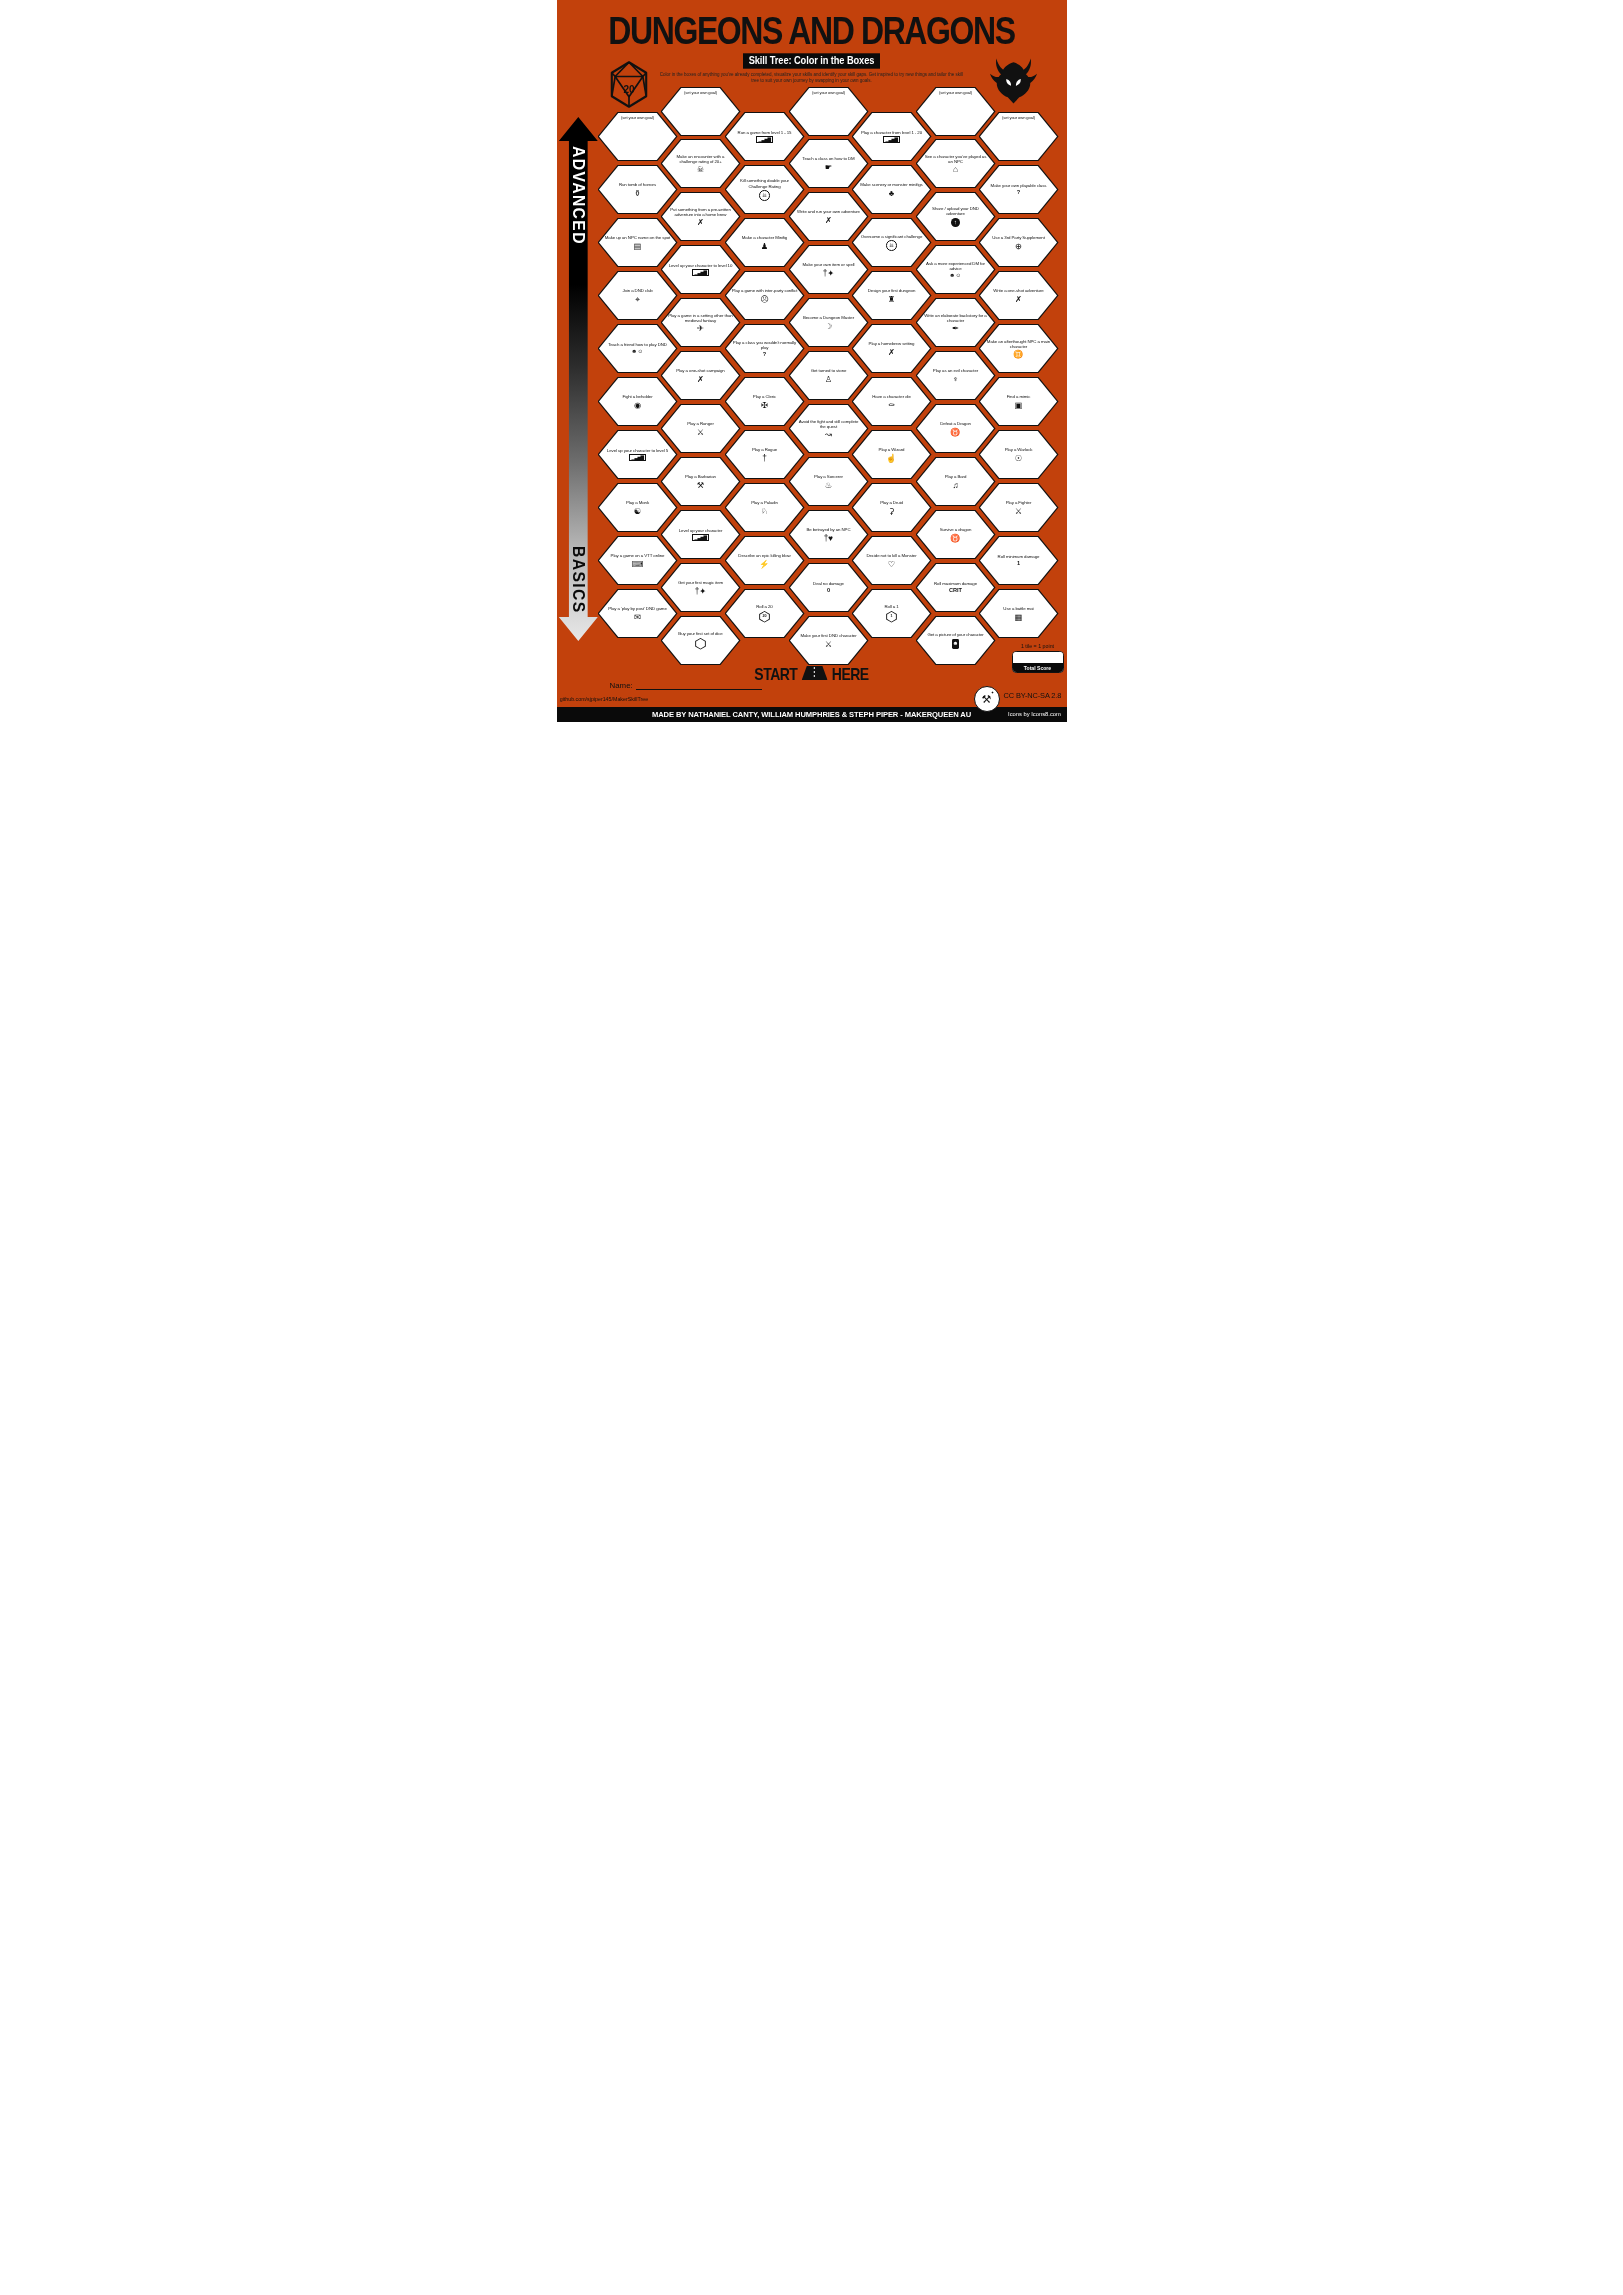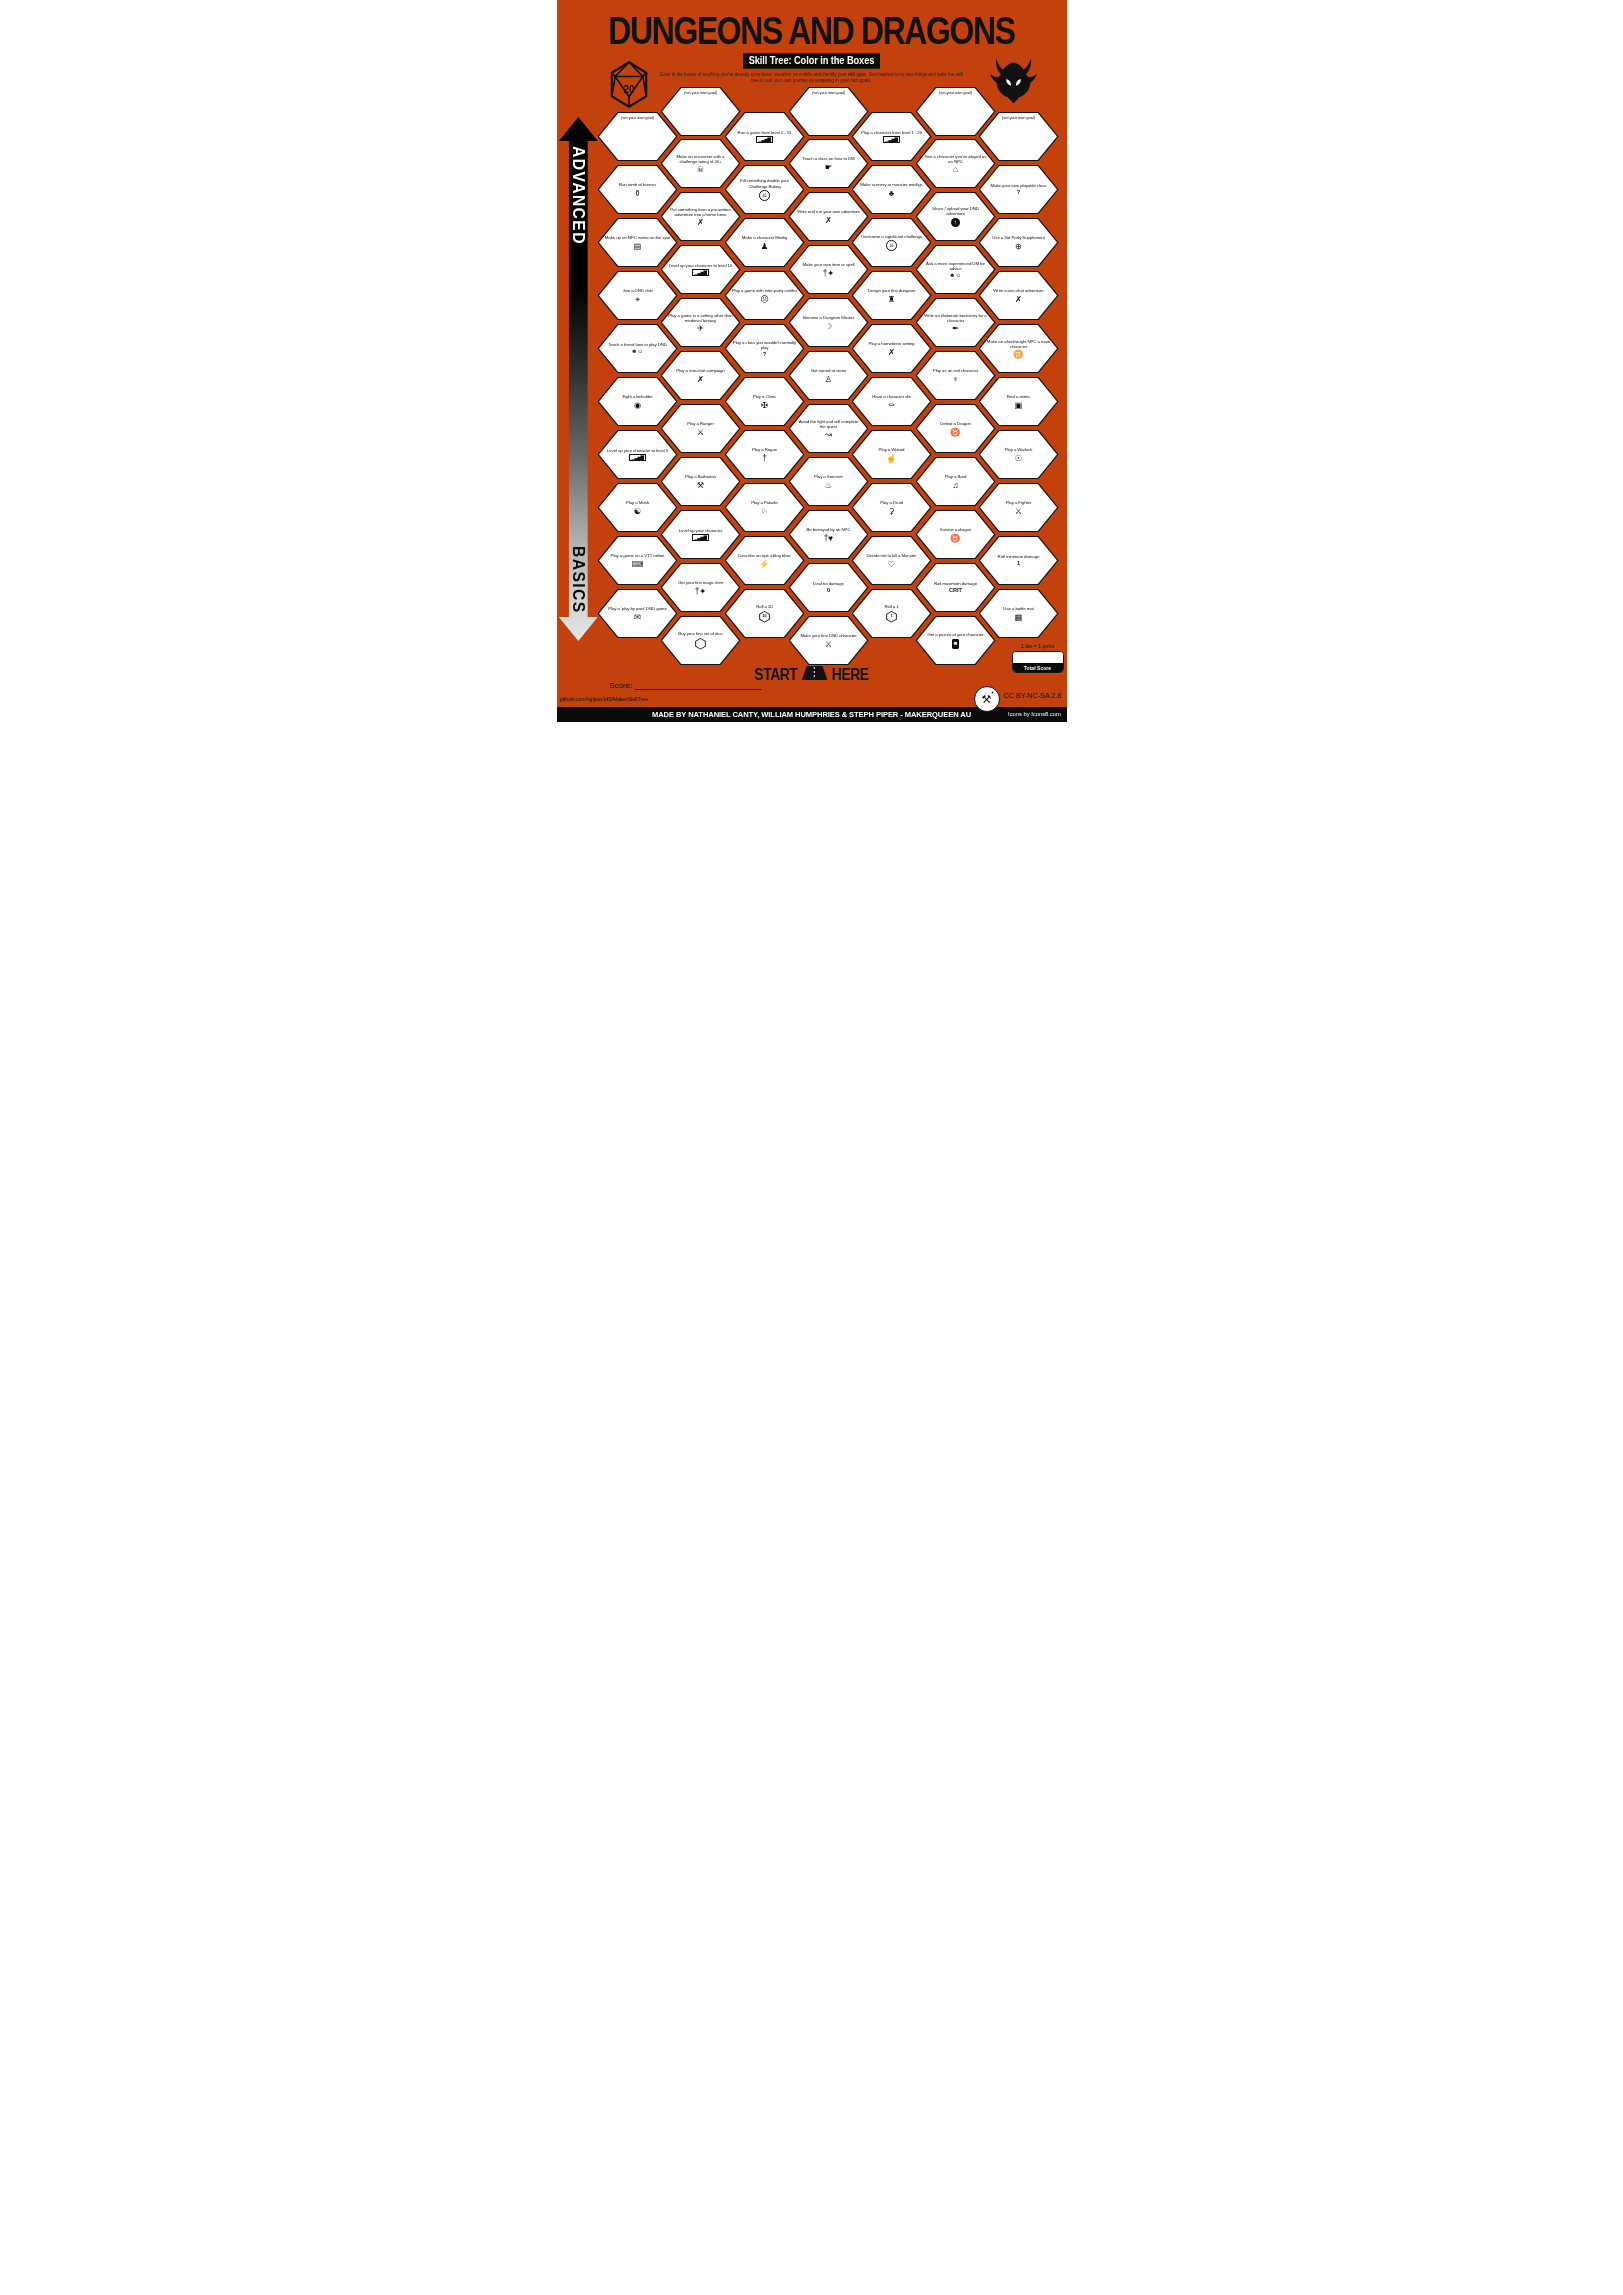--- a/index.html
+++ b/index.html
@@ -723,21 +723,21 @@
       </div>
     </div>
 
   <div class="start-here">
     <span class="word">START</span>
     <span class="road-icon"></span>
     <span class="word">HERE</span>
   </div>
 
   <div class="name-row">
-    <span class="name-label">Score:</span>
+    <span class="name-label">Name:</span>
     <span class="name-line"></span>
   </div>
   <div class="github">github.com/sjpiper145/MakerSkillTree</div>
 
   <div class="tile-points">1 tile = 1 point</div>
   <div class="score-box">
     <div class="score-input"></div>
     <div class="score-band">Total Score</div>
   </div>
 

